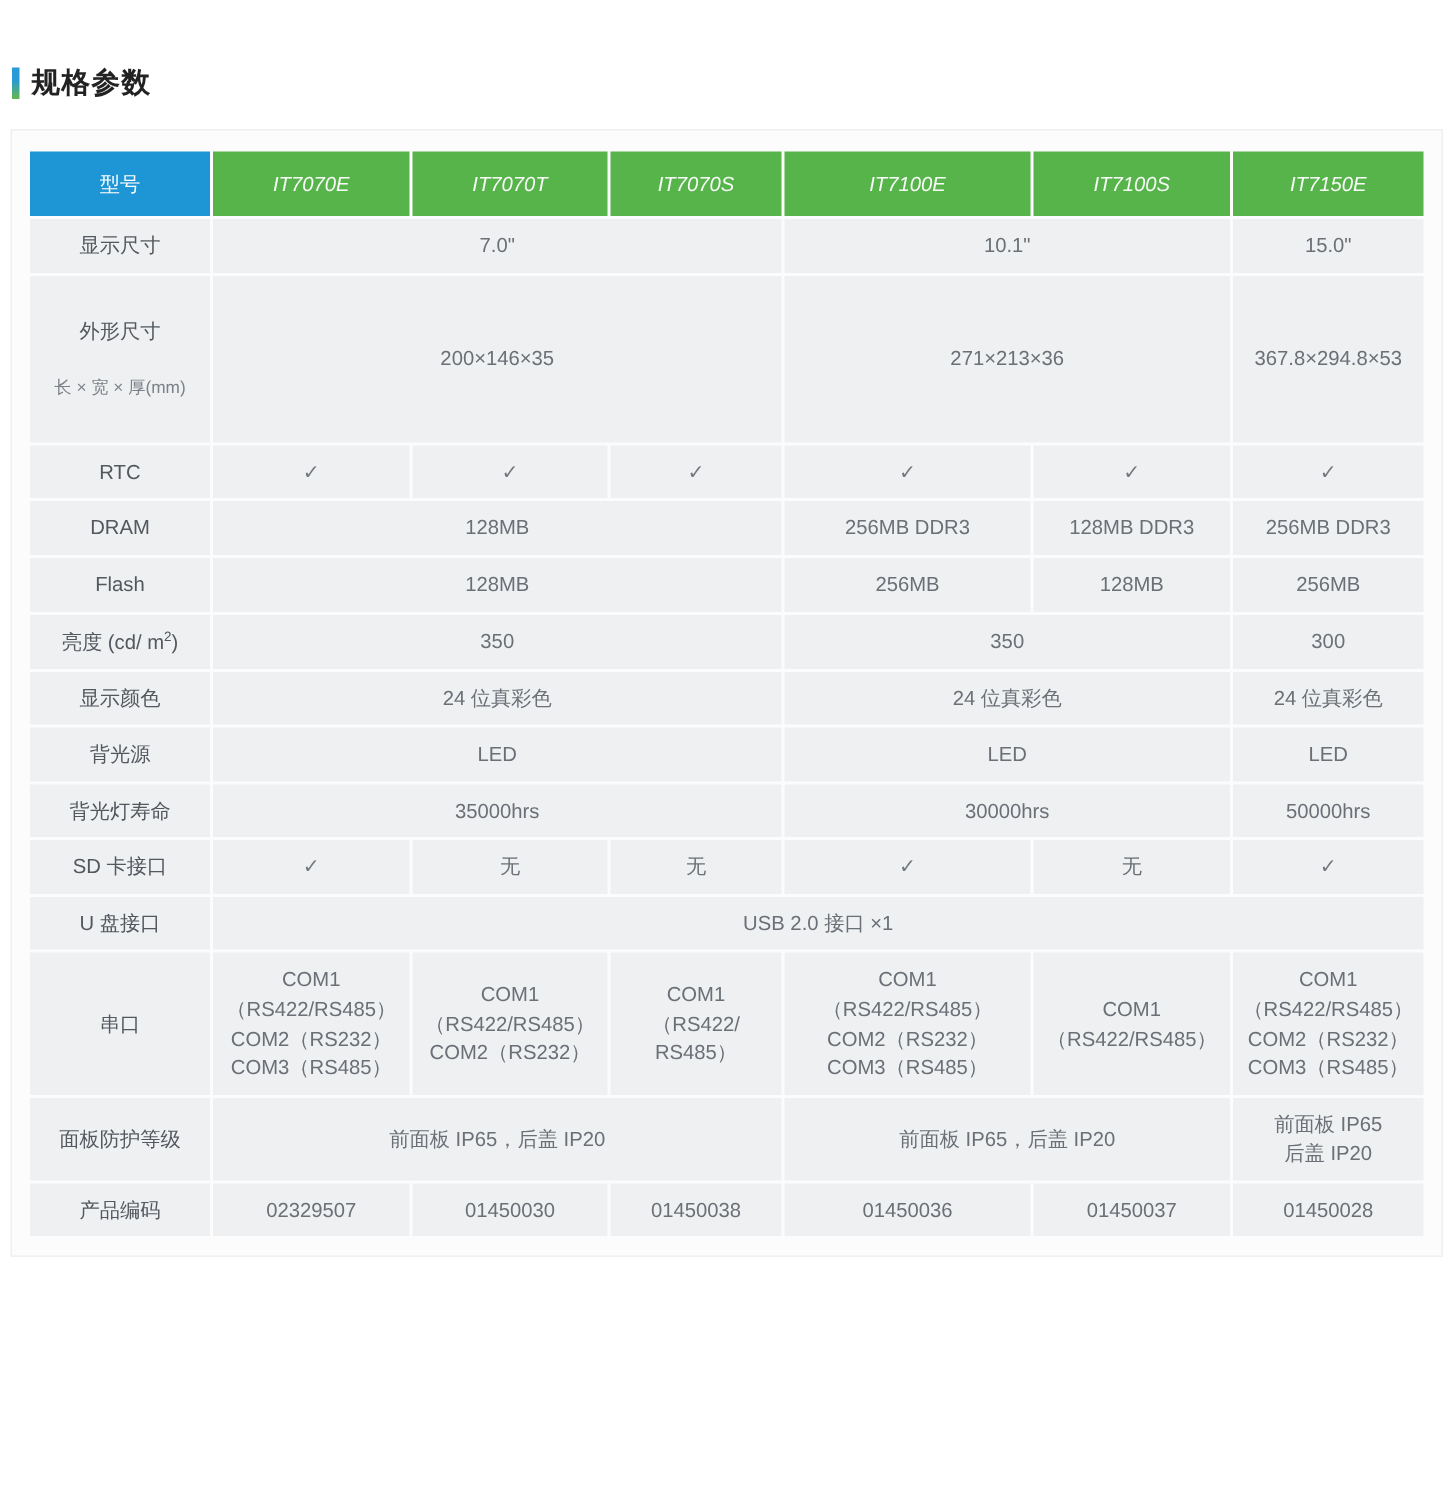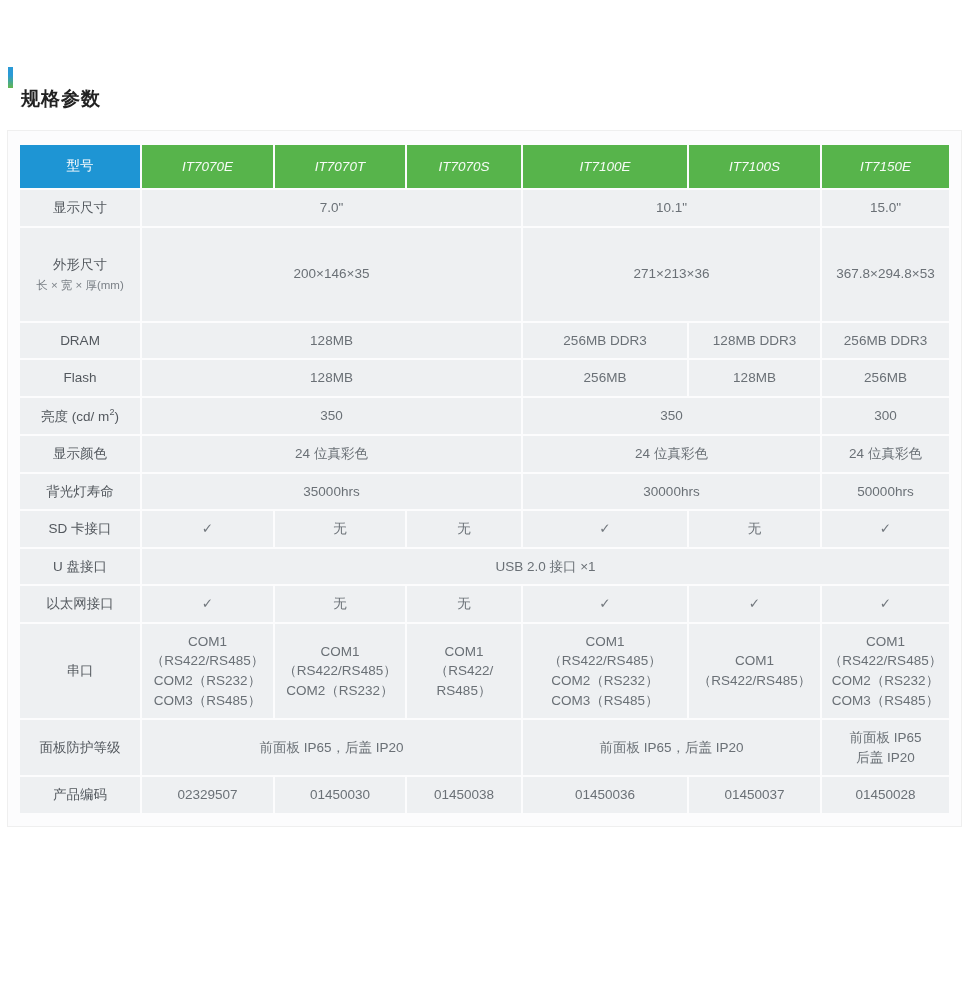--- a/index.html
+++ b/index.html
@@ -9,21 +9,21 @@
     background:#ffffff;
     font-family:"Liberation Sans","DejaVu Sans",sans-serif;
     color:#555;
     overflow:hidden;
   }
   .page-header { padding:42px 0 0 8px; display:flex; align-items:center; }
   .title-bar {
     width:5px; height:21px; margin-right:8px;
     background:linear-gradient(to bottom,#2a9ad6 0%,#2a9ad6 40%,#63b74e 100%);
   }
-  .page-title { font-size:19px; font-weight:bold; color:#222; letter-spacing:1px;margin-top:44px; }
+  .page-title { font-size:19px; font-weight:bold; color:#222; letter-spacing:1px; }
 
   .card {
     margin:18px 7px 0 7px;
     background:#fcfcfd;
     border:1px solid #efefef;
     padding:12px 10px 11px 10px;
   }
 
   table.spec {
     border-collapse:separate;
@@ -35,32 +35,32 @@
     font-weight:normal;
     text-align:center;
     vertical-align:middle;
     padding:8px 5px;
     font-size:13.5px;
     line-height:1.45;
     white-space:pre-line;
   }
   th.model-col {
     background:#1e95d4; color:#fdfdfd;
-    height:43px; font-size:14px;font-family:Liberation Mono, monospace;
+    height:43px; font-size:14px;
   }
   th.model-cell {
     background:#57b44b; color:rgba(255,255,255,0.95);
     height:35px; font-size:14px;font-style:italic;
   }
   td { background:#eef0f2; color:#6a7076; }
   td.row-label {
     text-align:left; padding-left:14px; color:#53585e;
   }
   td.row-label .sub {
-    display:block; font-size:11.5px; color:#7b8187; margin-top:2px;text-align:center;
+    display:block; font-size:11.5px; color:#7b8187; margin-top:20px;text-align:center;
   }
   sup { font-size:9px; }
   td.check { color:#73797f; }
 </style>
 </head>
 <body>
 
 <div class="page-header">
   <div class="title-bar"></div>
   <div class="page-title">规格参数</div>
@@ -100,20 +100,29 @@
       <td class="row-label">
         <span>外形尺寸</span>
         <span class="sub">长 × 宽 × 厚(mm)</span>
       </td>
       <td colspan="3">200×146×35</td>
       <td colspan="2">271×213×36</td>
       <td>367.8×294.8×53</td>
     </tr>
 
 
+    <tr>
+      <td class="row-label">RTC</td>
+      <td class="check">✓</td>
+      <td class="check">✓</td>
+      <td class="check">✓</td>
+      <td class="check">✓</td>
+      <td class="check">✓</td>
+      <td class="check">✓</td>
+    </tr>
 
     <tr>
       <td class="row-label">DRAM</td>
       <td colspan="3">128MB</td>
       <td>256MB DDR3</td>
       <td>128MB DDR3</td>
       <td>256MB DDR3</td>
     </tr>
 
     <tr>
@@ -131,20 +140,26 @@
       <td>300</td>
     </tr>
 
     <tr>
       <td class="row-label">显示颜色</td>
       <td colspan="3">24 位真彩色</td>
       <td colspan="2">24 位真彩色</td>
       <td>24 位真彩色</td>
     </tr>
 
+    <tr>
+      <td class="row-label">背光源</td>
+      <td colspan="3">LED</td>
+      <td colspan="2">LED</td>
+      <td>LED</td>
+    </tr>
 
     <tr>
       <td class="row-label">背光灯寿命</td>
       <td colspan="3">35000hrs</td>
       <td colspan="2">30000hrs</td>
       <td>50000hrs</td>
     </tr>
 
     <tr>
       <td class="row-label">SD 卡接口</td>
@@ -155,29 +170,20 @@
       <td>无</td>
       <td class="check">✓</td>
     </tr>
 
     <tr>
       <td class="row-label">U 盘接口</td>
       <td colspan="6">USB 2.0 接口 ×1</td>
     </tr>
 
 
-    <tr>
-      <td class="row-label">以太网接口</td>
-      <td class="check">✓</td>
-      <td>无</td>
-      <td>无</td>
-      <td class="check">✓</td>
-      <td class="check">✓</td>
-      <td class="check">✓</td>
-    </tr>
 
     <tr>
       <td class="row-label">串口</td>
       <td>COM1
 （RS422/RS485）
 COM2（RS232）
 COM3（RS485）</td>
       <td>COM1
 （RS422/RS485）
 COM2（RS232）</td>

